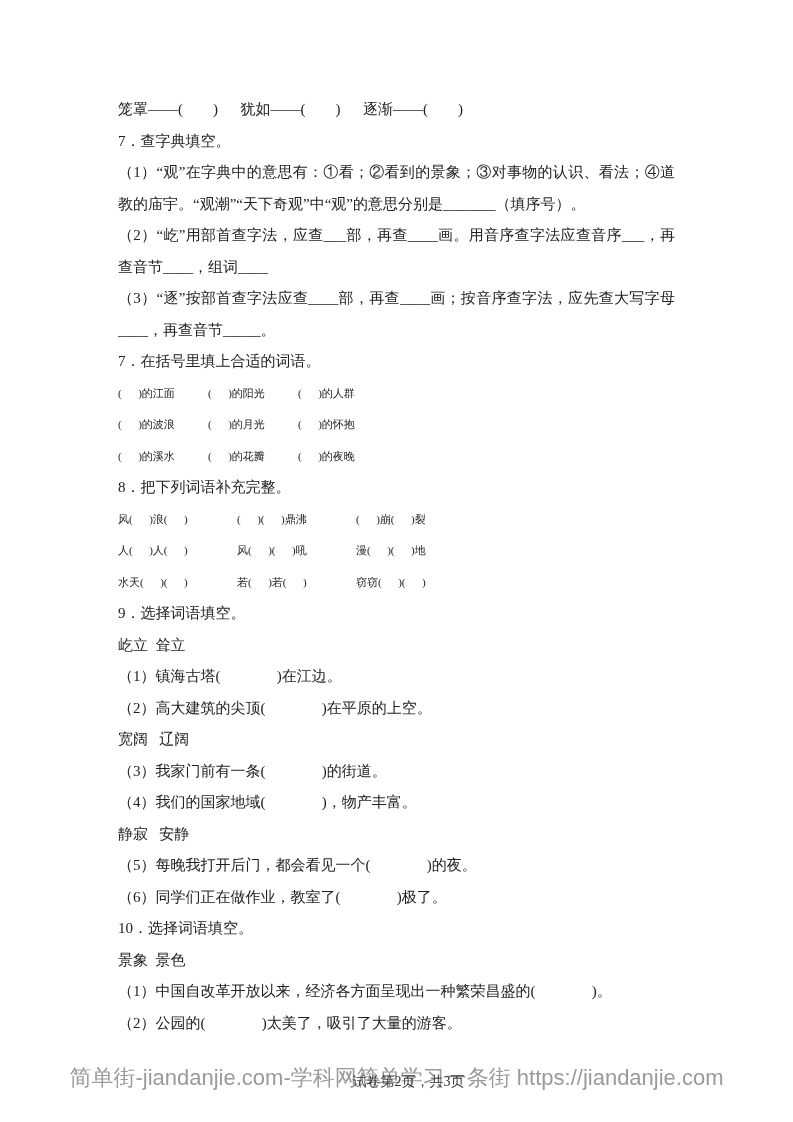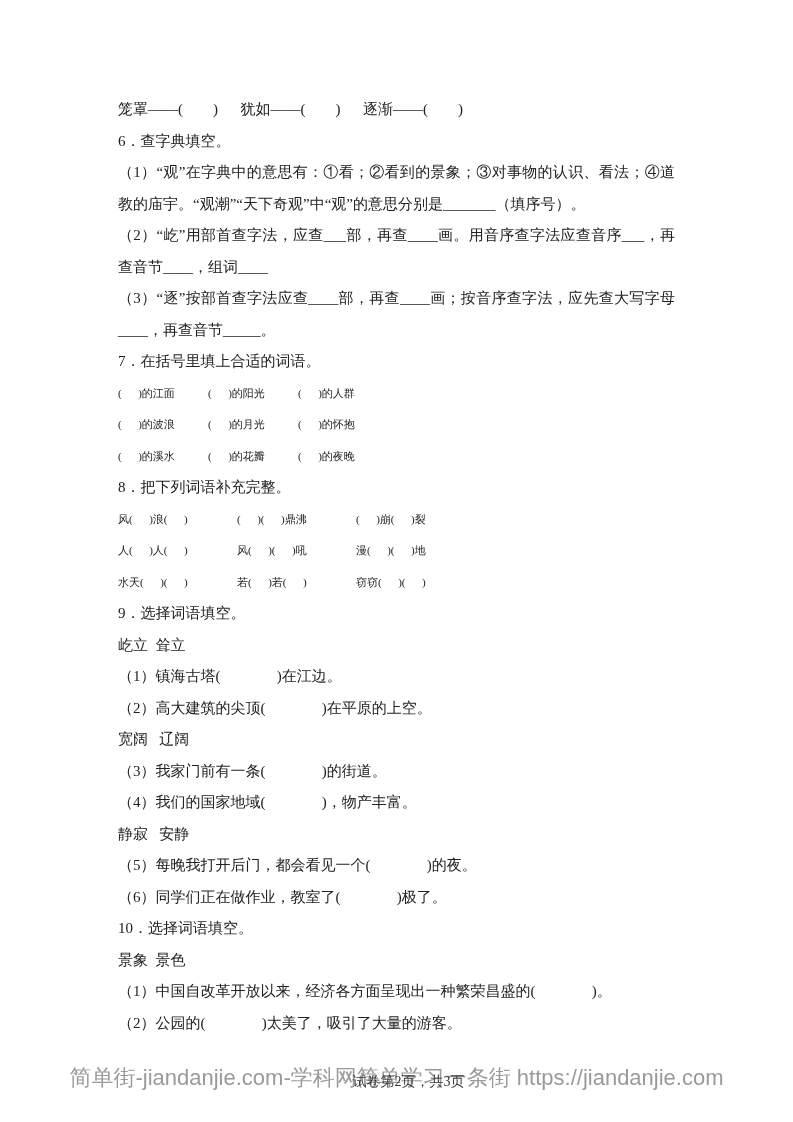--- a/index.html
+++ b/index.html
@@ -55,21 +55,21 @@
   }
 </style>
 </head>
 <body>
 
 <div class="page">
   <div class="content">
 
     <p>笼罩——(        )      犹如——(        )      逐渐——(        )</p>
 
-    <p>6．查字典填空。</p>
+    <p>7．查字典填空。</p>
     <p class="para">（1）“观”在字典中的意思有：①看；②看到的景象；③对事物的认识、看法；④道教的庙宇。“观潮”“天下奇观”中“观”的意思分别是_______（填序号）。</p>
     <p class="para">（2）“屹”用部首查字法，应查___部，再查____画。用音序查字法应查音序___，再查音节____，组词____</p>
     <p class="para">（3）“逐”按部首查字法应查____部，再查____画；按音序查字法，应先查大写字母____，再查音节_____。</p>
 
     <p>7．在括号里填上合适的词语。</p>
     <div class="row q7row">
       <span class="cell">(      )的江面</span>
       <span class="cell">(      )的阳光</span>
       <span class="cell">(      )的人群</span>
     </div>

